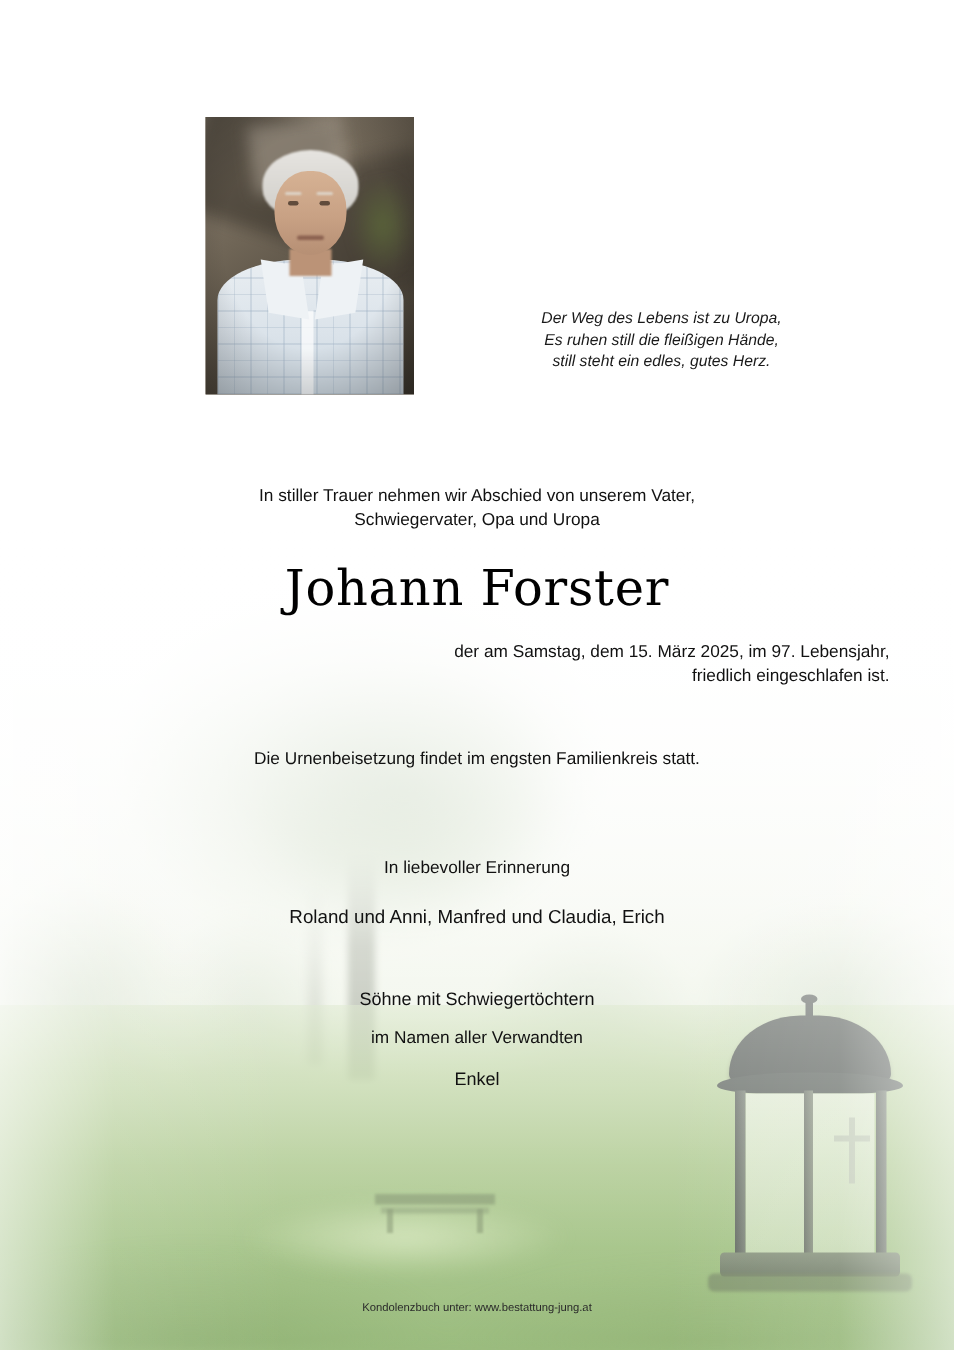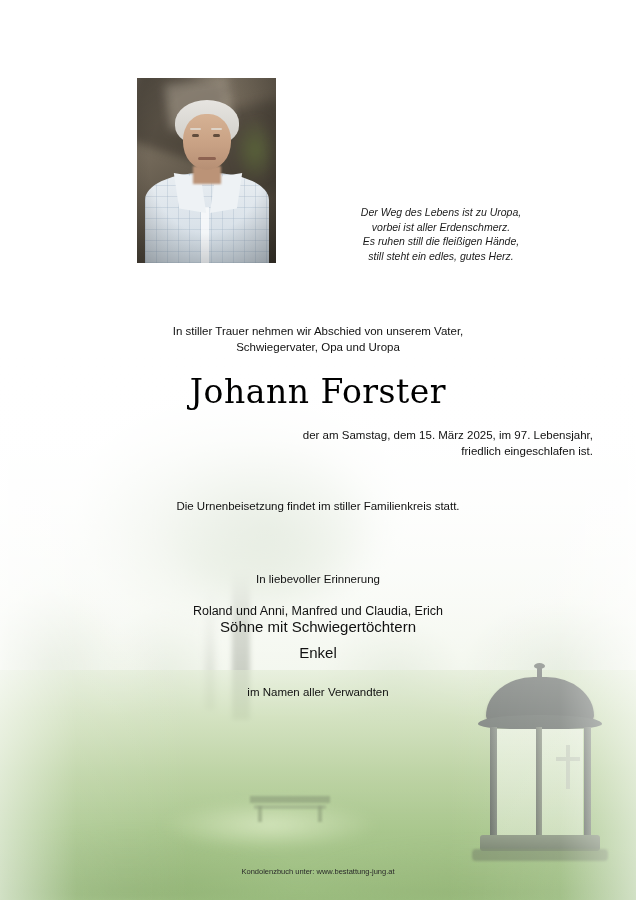--- a/index.html
+++ b/index.html
@@ -500,23 +500,24 @@
     top: 603px;
     width: 550px;
     text-align: center;
     color: #111;
   }
   .fam-line {
     font-size: 12.5px;
     line-height: 17px;
   }
   .fam-role {
-    font-size: 15px;
+    font-size: 12px;
     line-height: 13px;
     margin-bottom: 13px;
+    margin-top: 40px;
   }
   .relatives {
     position: absolute;
     left: 43px;
     top: 686px;
     width: 550px;
     text-align: center;
     font-size: 11.5px;
     color: #111;
   }
@@ -585,38 +586,37 @@
     <div class="pr-brow l"></div>
     <div class="pr-brow r"></div>
     <div class="pr-eye l"></div>
     <div class="pr-eye r"></div>
     <div class="pr-mouth"></div>
     <div class="pr-shadow"></div>
   </div>
 
   <div class="verse">
     <div>Der Weg des Lebens ist zu Uropa,</div>
-    <div>vorbei ist aller Erdenschmerz.</div>
     <div>Es ruhen still die fleißigen Hände,</div>
     <div>still steht ein edles, gutes Herz.</div>
   </div>
 
   <div class="intro">
     <div>In stiller Trauer nehmen wir Abschied von unserem Vater,</div>
     <div>Schwiegervater, Opa und Uropa</div>
   </div>
 
   <div class="name">Johann Forster</div>
 
   <div class="dates">
     <div>der am Samstag, dem 15. März 2025, im 97. Lebensjahr,</div>
     <div>friedlich eingeschlafen ist.</div>
   </div>
 
-  <div class="burial">Die Urnenbeisetzung findet im stiller Familienkreis statt.</div>
+  <div class="burial">Die Urnenbeisetzung findet im engsten Familienkreis statt.</div>
 
   <div class="memory">In liebevoller Erinnerung</div>
 
   <div class="family">
     <div class="fam-line">Roland und Anni, Manfred und Claudia, Erich</div>
     <div class="fam-role">Söhne mit Schwiegertöchtern</div>
     <div class="fam-role">Enkel</div>
   </div>
 
   <div class="relatives">im Namen aller Verwandten</div>

